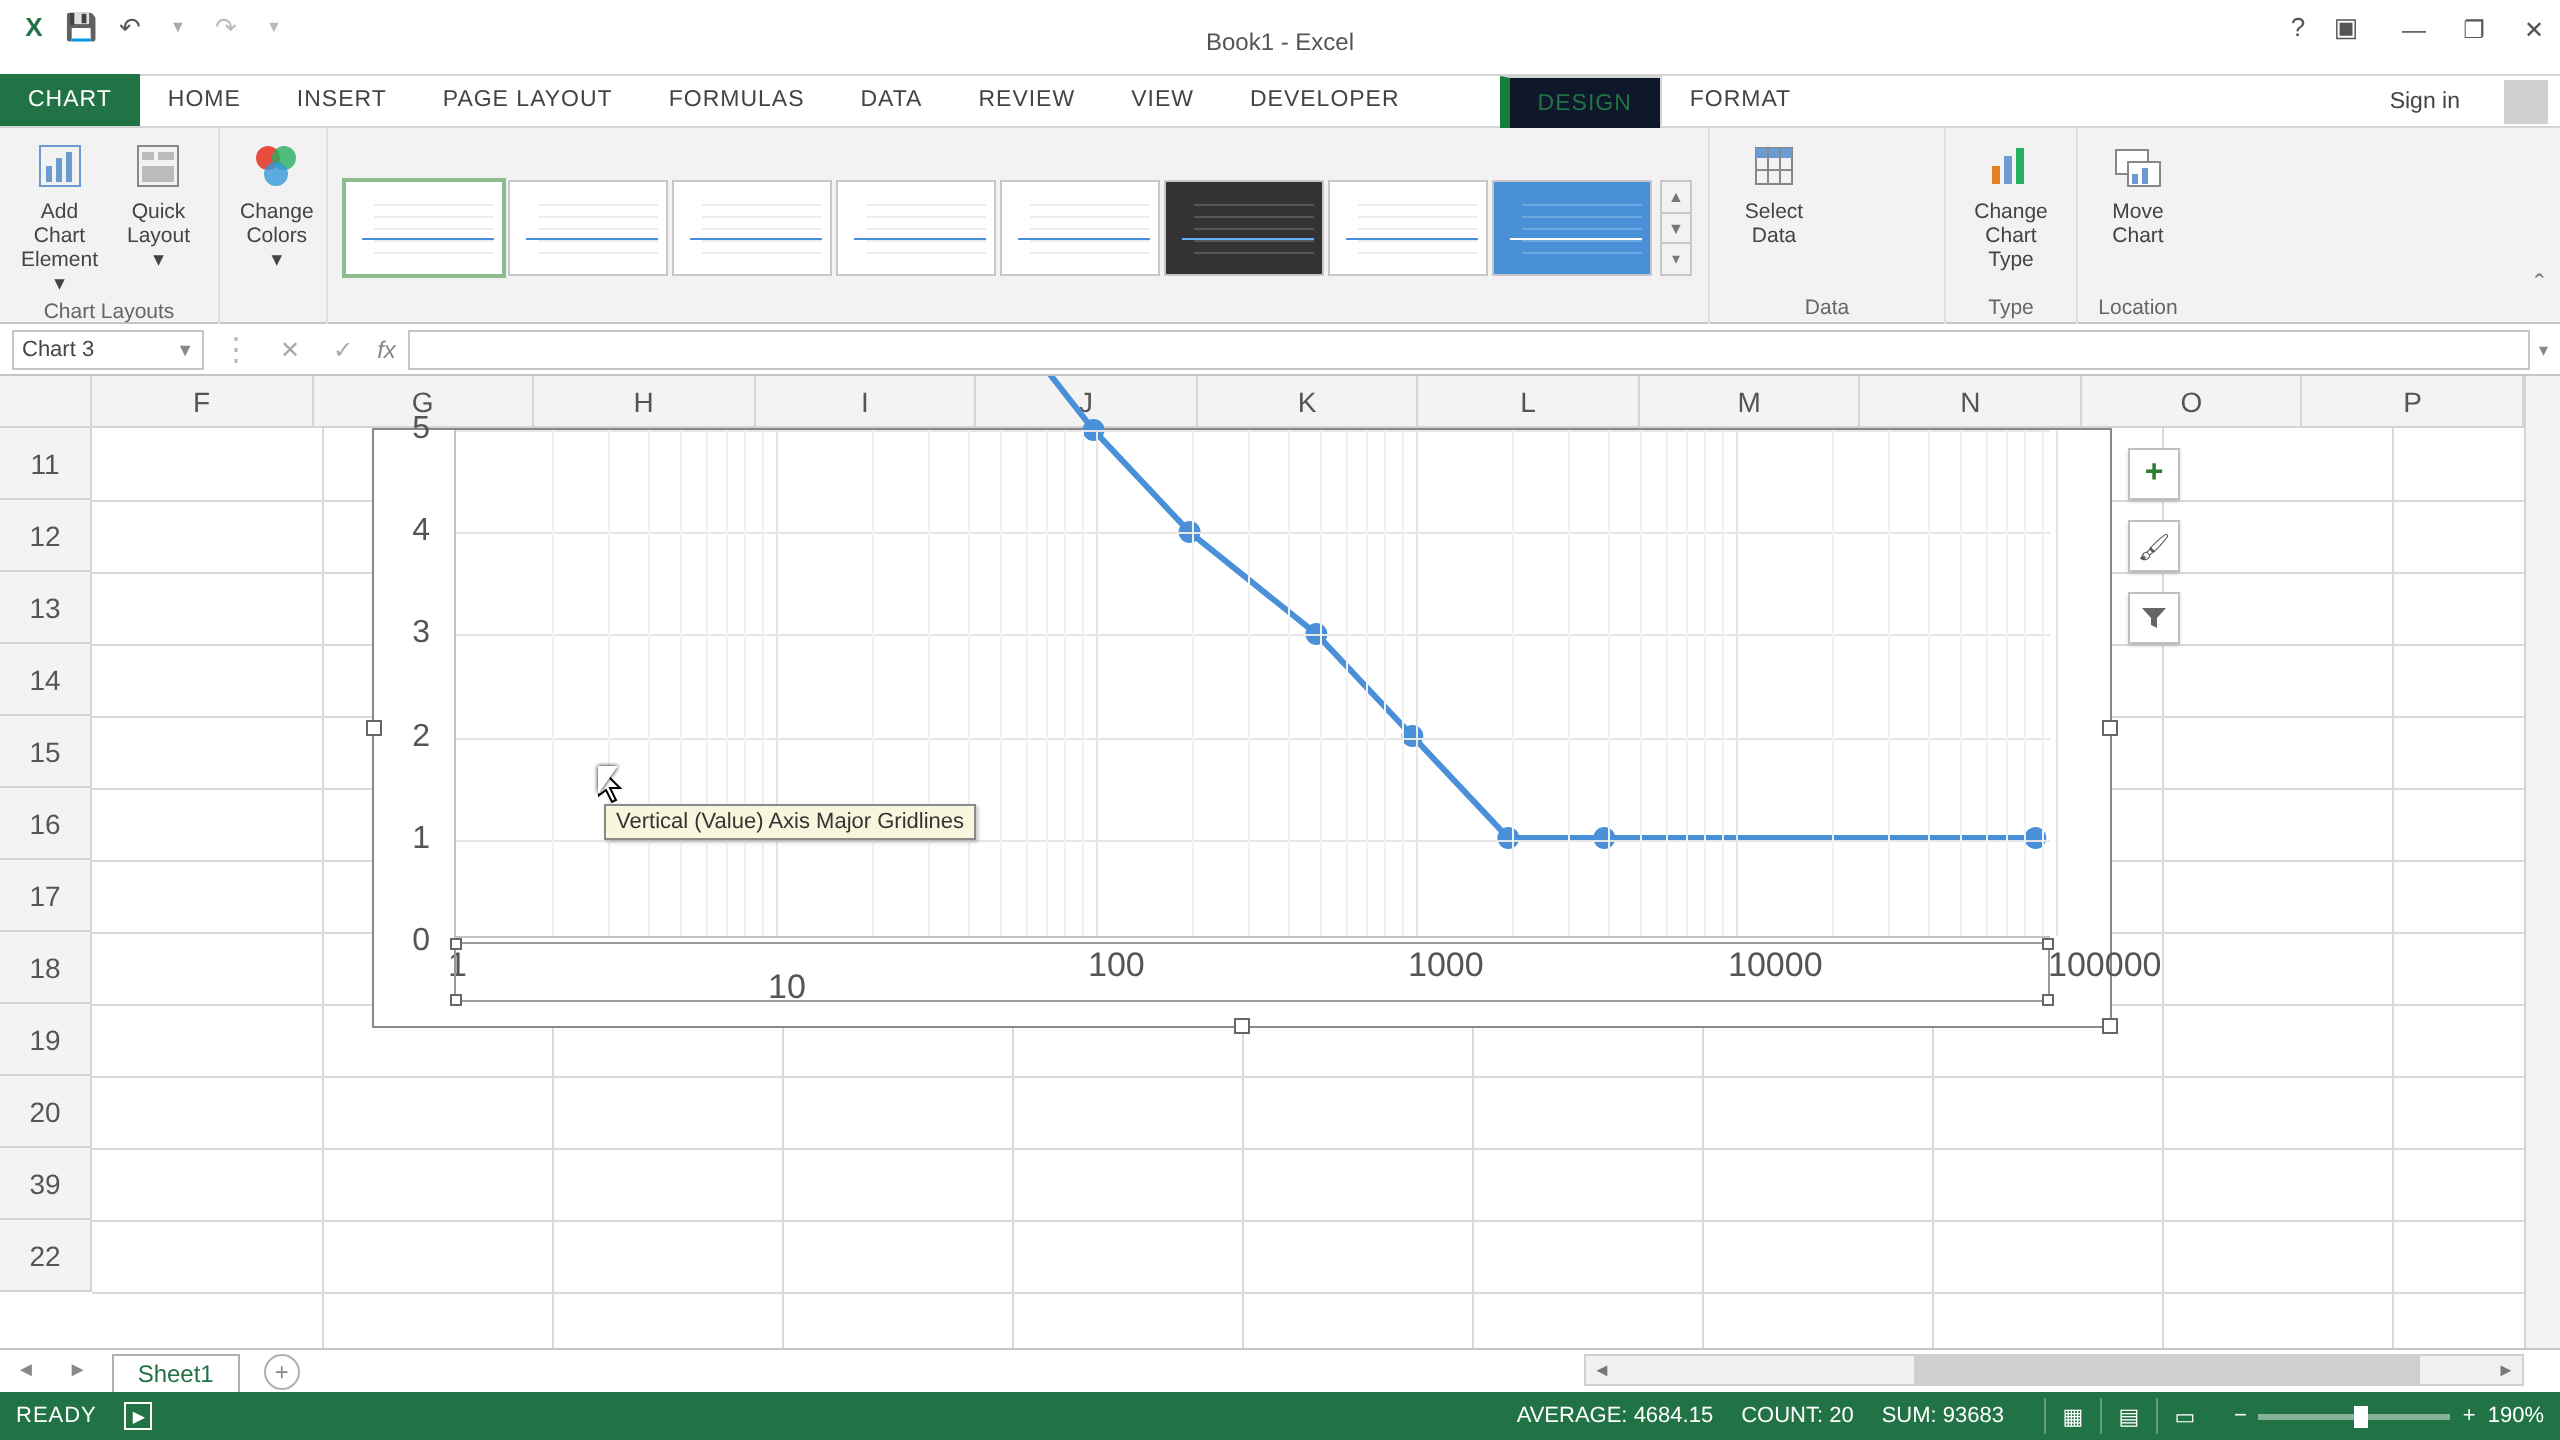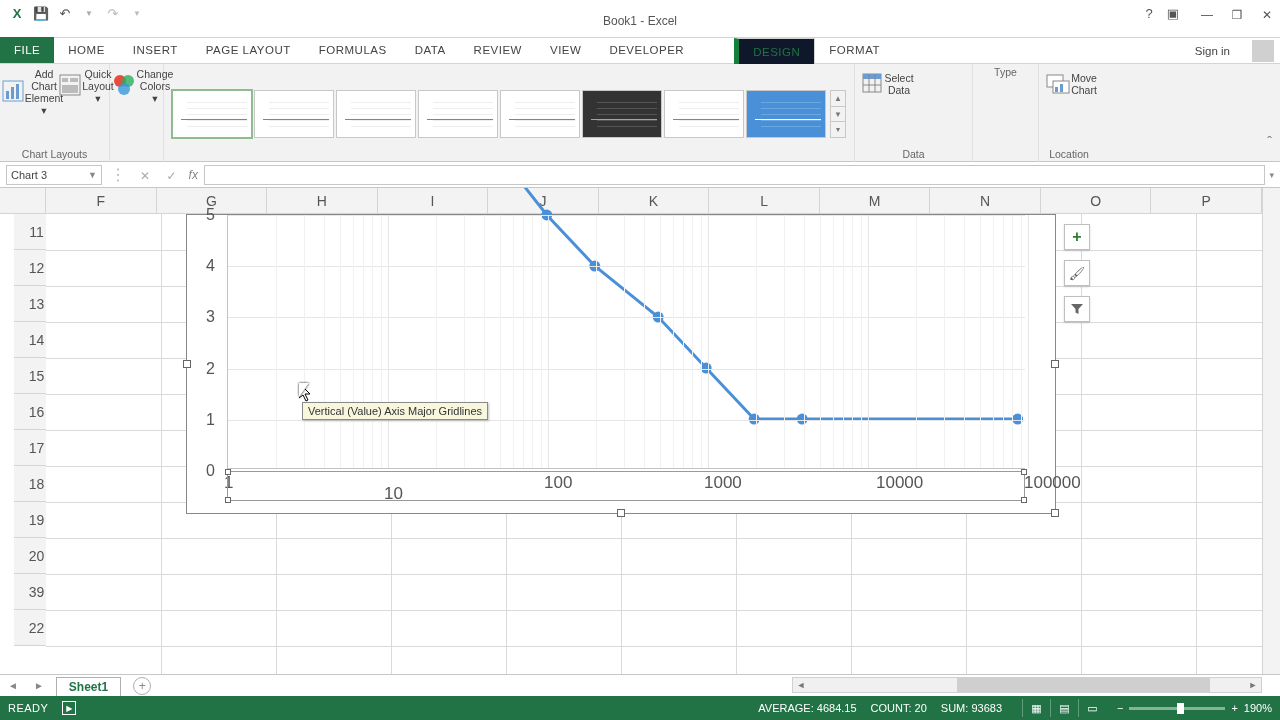--- a/index.html
+++ b/index.html
@@ -25,21 +25,21 @@
 .tab.active{color:#217346;border-top:1px solid #d4d4d4;border-left:5px solid #15803d;border-right:1px solid #d4d4d4;background:#0f172a;position:relative;top:1px}
 .signin{position:absolute;right:50px;top:0;height:26px;line-height:26px;font-size:11.5px;color:#444}
 .userbox{position:absolute;right:6px;top:2px;width:22px;height:22px;background:#d0d0d0}
 
 
 .ribbon{height:98px;background:#f2f2f2;border-bottom:1px solid #c6c6c6;display:flex;position:relative}
 .collapse{position:absolute;right:8px;top:70px;color:#777;font-size:14px;cursor:default}
 .group{display:flex;flex-direction:column;padding:2px 6px 0 6px;border-right:1px solid #e0e0e0;height:98px}
 .group .controls{display:flex;flex:1;align-items:flex-start;gap:2px}
 .group .label{font-size:10.5px;color:#666;text-align:center;padding-bottom:2px}
-.bigbtn{display:flex;flex-direction:row;align-items:center;justify-content:center;padding:2px 4px;cursor:default;text-align:center;font-size:10.5px;color:#444;line-height:1.15;width:52px}
+.bigbtn{display:flex;flex-direction:column;align-items:center;justify-content:flex-start;padding:2px 4px;cursor:default;text-align:center;font-size:10.5px;color:#444;line-height:1.15;width:52px}
 .bigbtn.wide{width:60px}
 .bigbtn .glyph{width:32px;height:30px;display:flex;align-items:center;justify-content:center;margin-bottom:2px}
 .bigbtn.disabled{color:#aaa}
 .styles-gallery{display:flex;gap:2px;padding:4px 2px}
 .style-thumb{width:80px;height:48px;background:#fff;border:1px solid #c8c8c8;position:relative}
 .style-thumb.selected{outline:2px solid #8fbc8f;outline-offset:-1px}
 .style-thumb.dark{background:#333}
 .style-thumb.blue{background:#4a90d9}
 .style-thumb .line{position:absolute;left:8px;right:4px;top:60%;height:1px;background:#4a90d9}
 .style-thumb.dark .line{background:#6ab0ff}
@@ -59,21 +59,21 @@
 .fx-btns span{font-size:12px;color:#aaa;margin:0 6px}
 .fx-label{font-style:italic;color:#888;font-size:12px;margin-left:6px}
 .fx-input{flex:1;height:20px;border:1px solid #c6c6c6;margin:0 4px 0 6px}
 .fx-expand{color:#888;font-size:9px;margin-right:6px}
 
 
 .grid-area{flex:1;position:relative;overflow:hidden;background:#fff}
 .corner{position:absolute;left:0;top:0;width:46px;height:26px;background:#f3f3f3;border-right:1px solid #d4d4d4;border-bottom:1px solid #d4d4d4}
 .colheads{position:absolute;left:46px;top:0;right:18px;height:26px;display:flex;background:#f3f3f3;border-bottom:1px solid #d4d4d4}
 .colheads div{width:115px;border-right:1px solid #d4d4d4;text-align:center;font-size:14px;line-height:26px;color:#555}
-.rowheads{position:absolute;left:14px;top:26px;width:46px;background:#f3f3f3;border-right:1px solid #d4d4d4}
+.rowheads{position:absolute;left:0;top:26px;width:46px;background:#f3f3f3;border-right:1px solid #d4d4d4}
 .rowheads div{height:36px;border-bottom:1px solid #d4d4d4;text-align:center;font-size:14px;line-height:36px;color:#555}
 .cells{position:absolute;left:46px;top:26px;right:18px;bottom:0;background:#fff}
 .cells .vline{position:absolute;top:0;bottom:0;width:1px;background:#d9d9d9}
 .cells .hline{position:absolute;left:0;right:0;height:1px;background:#d9d9d9}
 .vscroll{position:absolute;right:0;top:0;width:18px;bottom:0;background:#f3f3f3;border-left:1px solid #d4d4d4}
 
 
 .chartobj{position:absolute;border:1px solid #888;background:#fff}
 .chartobj .handle{position:absolute;width:8px;height:8px;background:#fff;border:1px solid #666}
 .sidebtns{position:absolute;display:flex;flex-direction:column;gap:10px}
@@ -95,21 +95,21 @@
 
 
 .tooltip{position:absolute;background:#f8f6dc;border:1px solid #8a8a8a;font-size:11px;padding:2px 5px;color:#333;box-shadow:1px 1px 2px rgba(0,0,0,.25);white-space:nowrap}
 .cursor{position:absolute;width:14px;height:20px;pointer-events:none}
 .cursor::before{content:"";position:absolute;left:0;top:0;border-left:10px solid #fff;border-right:0;border-top:0;border-bottom:14px solid transparent;filter:drop-shadow(0 0 1px #000)}
 .cursor::after{content:"";position:absolute;left:1px;top:1px;border-left:8px solid #000;border-bottom:11px solid transparent;clip-path:polygon(0 0,100% 0,0 100%);opacity:0}
 
 
 .sheettabs{height:22px;background:#fff;border-top:1px solid #c6c6c6;display:flex;align-items:center;position:relative}
 .sheettabs .navarr{color:#888;font-size:10px;padding:0 8px}
-.sheettabs .tabname{padding:2px 12px;font-size:12px;border:1px solid #b0b0b0;border-bottom:none;background:#fff;margin-left:4px;position:relative;top:1px;font-weight:700;color:#217346}
+.sheettabs .tabname{padding:2px 12px;font-size:12px;border:1px solid #b0b0b0;border-bottom:none;background:#fff;margin-left:4px;position:relative;top:1px;font-weight:400;color:#217346}
 .sheettabs .addsheet{width:18px;height:18px;border:1px solid #b0b0b0;border-radius:9px;margin-left:12px;display:flex;align-items:center;justify-content:center;font-size:12px;color:#888}
 .hscroll{position:absolute;right:18px;top:2px;width:470px;height:16px;background:#f0f0f0;border:1px solid #d0d0d0;display:flex}
 .hscroll .arr{width:16px;text-align:center;font-size:9px;color:#777;line-height:14px}
 .hscroll .track{flex:1;position:relative}
 .hscroll .thumb{position:absolute;left:34%;width:58%;top:0;bottom:0;background:#cfcfcf}
 
 
 .statusbar{height:24px;background:#217346;color:#fff;display:flex;align-items:center;font-size:11px;padding:0 8px;position:relative}
 .statusbar .ready{letter-spacing:.5px}
 .statusbar .macro{margin-left:14px;width:14px;height:14px;border:1px solid #fff;display:flex;align-items:center;justify-content:center;font-size:8px}
@@ -138,21 +138,21 @@
     <span class="help">?</span>
     <span class="restore">▣</span>
     <div class="winbtns">
       <span>—</span>
       <span>❐</span>
       <span>✕</span>
     </div>
   </div>
 
   <div class="tabs">
-    <div class="tab file">FILE</div>
+    <div class="tab file">CHART</div>
     <div class="tab">HOME</div>
     <div class="tab">INSERT</div>
     <div class="tab">PAGE LAYOUT</div>
     <div class="tab">FORMULAS</div>
     <div class="tab">DATA</div>
     <div class="tab">REVIEW</div>
     <div class="tab">VIEW</div>
     <div class="tab">DEVELOPER</div>
     <div style="width:36px"></div>
     <div class="tab active">DESIGN</div>
@@ -262,20 +262,32 @@
                 <line x1="3" y1="14" x2="21" y2="14" stroke="#888"></line>
               </svg>
             </div>
           <span>Select Data</span>
         </div>
       </div>
       <div class="label">Data</div>
     </div>
 
     <div class="group" style="width:66px">
+      <div class="controls">
+        <div class="bigbtn wide">
+          <div class="glyph">
+              <svg width="26" height="24">
+                <rect x="3" y="12" width="4" height="9" fill="#e67e22"></rect>
+                <rect x="9" y="7" width="4" height="14" fill="#6b9bd1"></rect>
+                <rect x="15" y="3" width="4" height="18" fill="#27ae60"></rect>
+              </svg>
+            </div>
+          <span>Change Chart Type</span>
+        </div>
+      </div>
       <div class="label">Type</div>
     </div>
 
     <div class="group" style="width:60px;border-right:none">
       <div class="controls">
         <div class="bigbtn">
           <div class="glyph">
               <svg width="26" height="24">
                 <rect x="2" y="4" width="16" height="12" fill="#fff" stroke="#888"></rect>
                 <rect x="8" y="10" width="16" height="12" fill="#fff" stroke="#888"></rect>
@@ -431,21 +443,21 @@
             <div class="vg" style="left: 312.679px; background: rgb(241, 241, 241);"></div>
             <div class="vg" style="left: 472.679px; background: rgb(241, 241, 241);"></div>
             <div class="vg" style="left: 632.679px; background: rgb(241, 241, 241);"></div>
             <div class="vg" style="left: 792.679px; background: rgb(241, 241, 241);"></div>
           </div>
         <div class="xticks" id="xticks">
             <div style="left: 0px;">1</div>
             <div style="left: 160px; margin-top: 11px;">10</div>
             <div style="left: 320px;">100</div>
             <div style="left: 480px;">1000</div>
-            <div style="left: 640px; margin-left: 12px;">10000</div>
+            <div style="left: 640px;">10000</div>
             <div style="left: 800px;">100000</div>
           </div>
 
         <div class="axissel" style="left:40px;right:30px;bottom:12px;height:30px">
           <div class="h" style="left:-3px;top:-3px"></div>
           <div class="h" style="right:-3px;top:-3px"></div>
           <div class="h" style="left:-3px;bottom:-3px"></div>
           <div class="h" style="right:-3px;bottom:-3px"></div>
         </div>
       </div>

